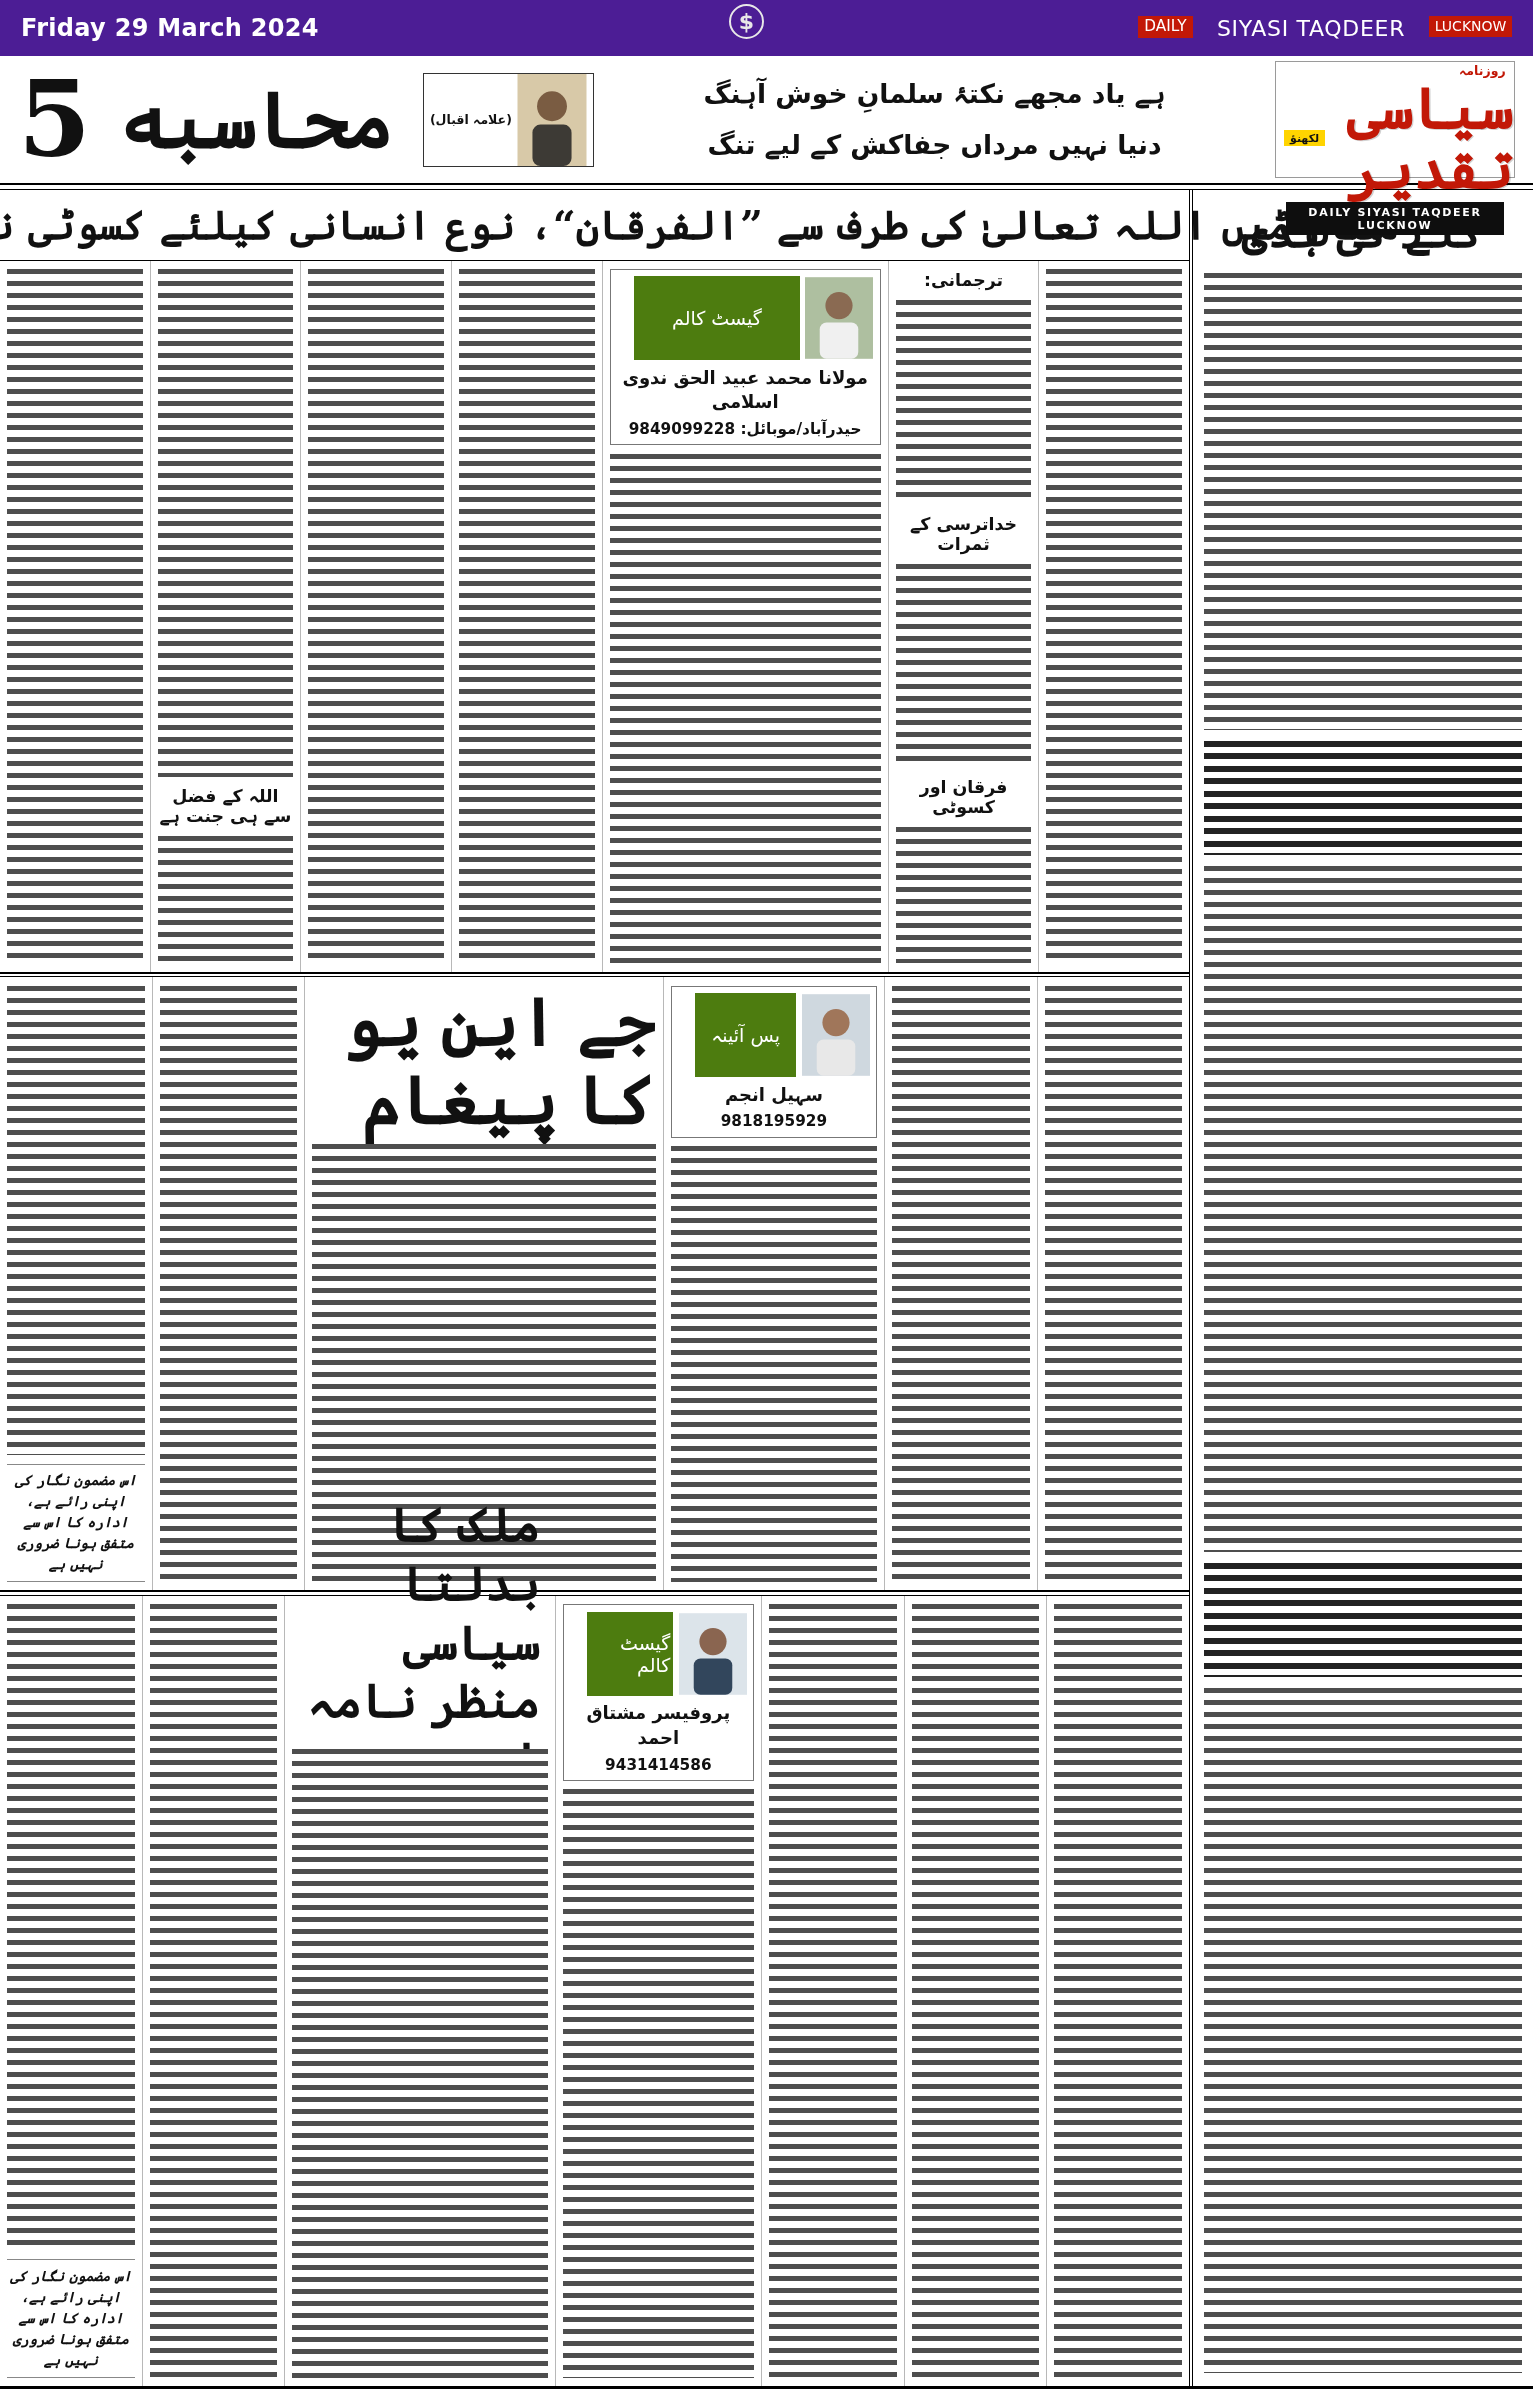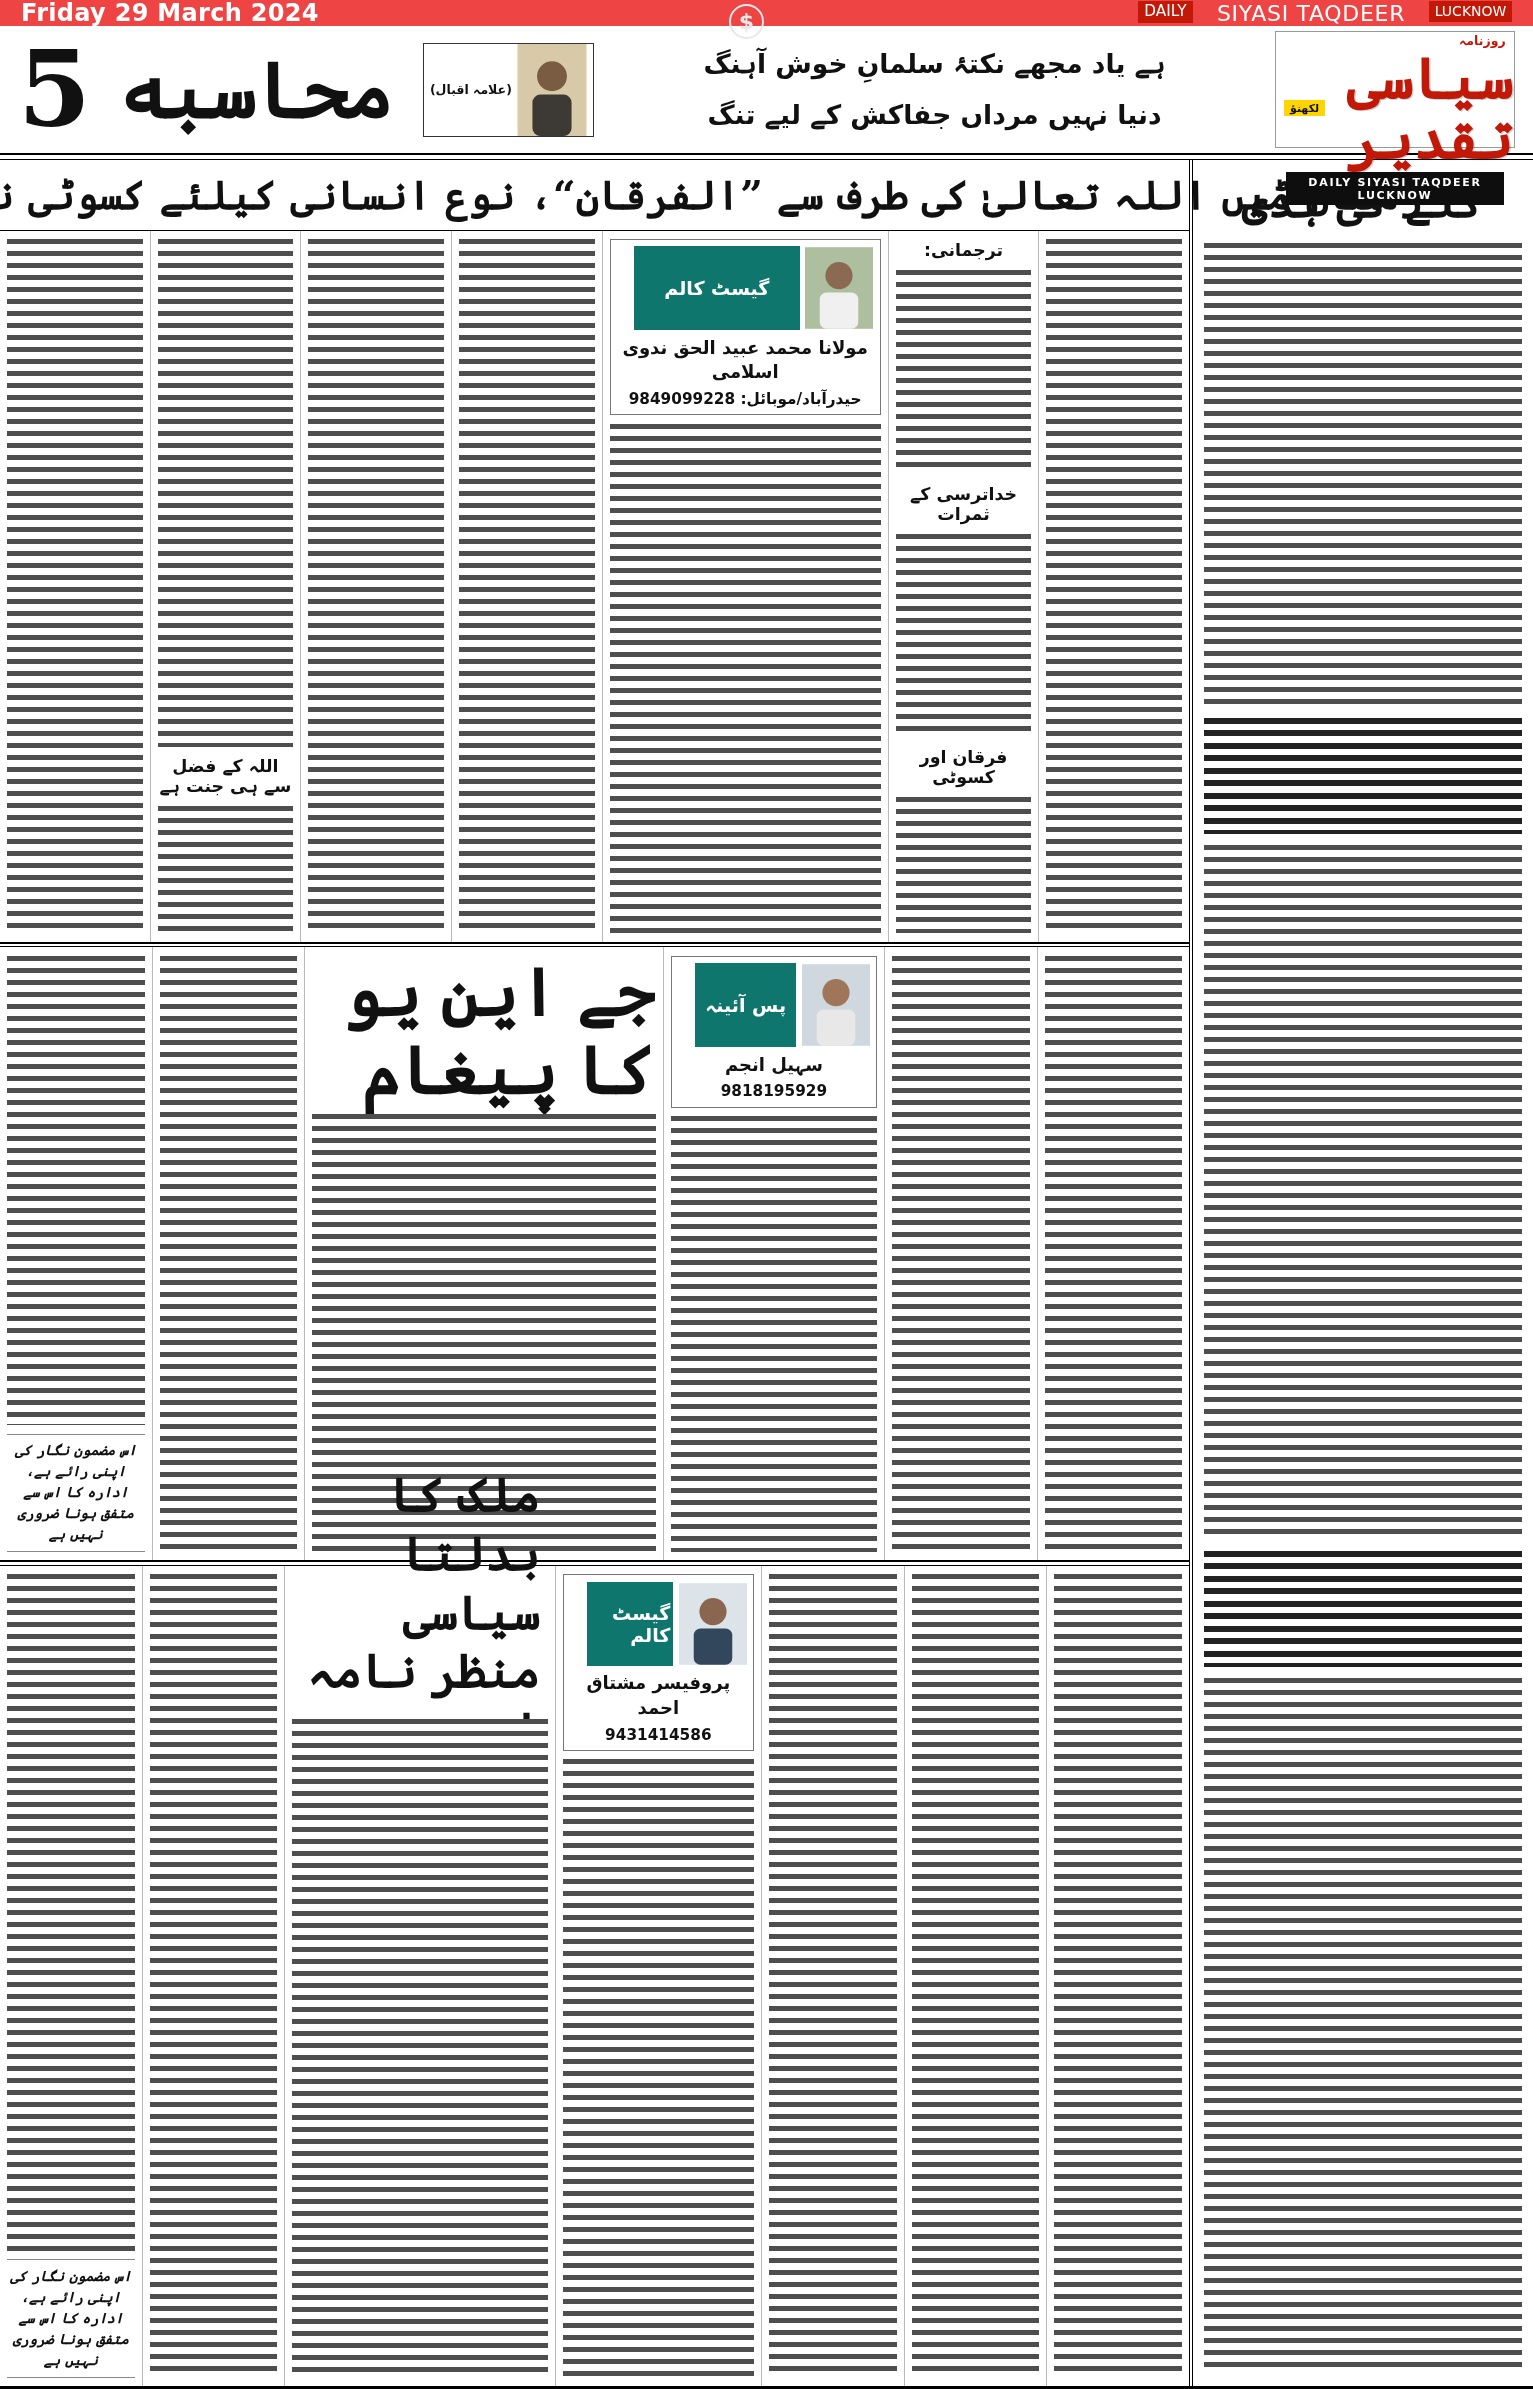--- a/index.html
+++ b/index.html
@@ -1,21 +1,21 @@
 <!DOCTYPE html>
 <html lang="ur" style="font-size:11px"><head>
 <meta charset="utf-8">
 <style>
   html,body{margin:0;padding:0;background:#e9e9e9;}
   body{font-family:"DejaVu Sans",sans-serif;color:#111;}
   .page{width:1533px;height:2389px;margin:0 auto;background:#fff;display:flex;flex-direction:column;
         box-sizing:border-box;border-bottom:3.5px solid #000;overflow:hidden;}
 
   
-  .topbar{height:26px;background:#ef4444;color:#fff;display:flex;align-items:center;
+  .topbar{height:56px;background:#4c1d95;color:#fff;display:flex;align-items:center;
           padding:0 21px;position:relative;flex:none;}
   .topbar-date{font-size:24px;font-weight:bold;letter-spacing:0.3px;}
   .emblem{position:absolute;left:729px;top:4.2px;width:35px;height:35px;border:2.1px solid #e8e8e8;
           border-radius:50%;display:flex;align-items:center;justify-content:center;
           font-size:22px;font-weight:bold;color:#e8e8e8;box-sizing:border-box;}
   .brand{margin-left:auto;display:flex;align-items:flex-start;gap:24px;font-weight:normal;}
   .brand-badge{background:#c21807;color:#fff;font-size:15.3px;padding:3.5px 6.3px;line-height:1;}
   .brand-name{font-size:22px;letter-spacing:0.7px;}
   .brand-city{background:#c21807;color:#fff;font-size:14px;padding:3.5px 5.6px;line-height:1;}
 
@@ -59,21 +59,21 @@
   .w1{flex:1 1 0;} .w2{flex:2 2 0;} .w25{flex:2.5 2.5 0;} .w15{flex:1.5 1.5 0;}
 
   .sim{background:repeating-linear-gradient(to bottom,#4e4e4e 0 4.9px,#ffffff 4.9px 12px);min-height:21px;}
   .sim-bold{background:repeating-linear-gradient(to bottom,#222 0 5.6px,#ffffff 5.6px 12.5px);}
   .g1{flex:1;} .g2{flex:2;} .g3{flex:3;} .g4{flex:4;} .g6{flex:6;} .g8{flex:8;}
 
   .subhead{direction:rtl;text-align:center;font-weight:bold;font-size:17.4px;padding:1.4px 0;flex:none;}
 
   .authorbox{border:0.7px solid #777;padding:6.3px;display:flex;flex-direction:column;gap:5.6px;flex:none;}
   .authorbox-row{display:flex;gap:5.6px;align-items:stretch;}
-  .label-red{background:#0f766e;color:#fff;direction:rtl;font-weight:bold;font-size:19px;
+  .label-red{background:#4d7c0f;color:#fff;direction:rtl;font-weight:normal;font-size:19px;
              display:flex;align-items:center;justify-content:center;flex:1;padding:4.2px 2.8px;margin-left:17px;}
   .photo{width:68px;height:84px;flex:none;}
   .author-name{direction:rtl;text-align:center;font-weight:bold;font-size:18px;line-height:1.35;}
   .author-contact{direction:rtl;text-align:center;font-weight:bold;font-size:15.3px;}
 
   .inner-headline{flex:none;display:flex;align-items:center;justify-content:center;direction:rtl;
                   font-family:Liberation Sans, sans-serif;font-weight:bold;}
   .jnu-head{height:150px;font-size:67px;}
   .art3-head{height:136px;font-size:47px;line-height:1.25;padding:0 7px;}
 

